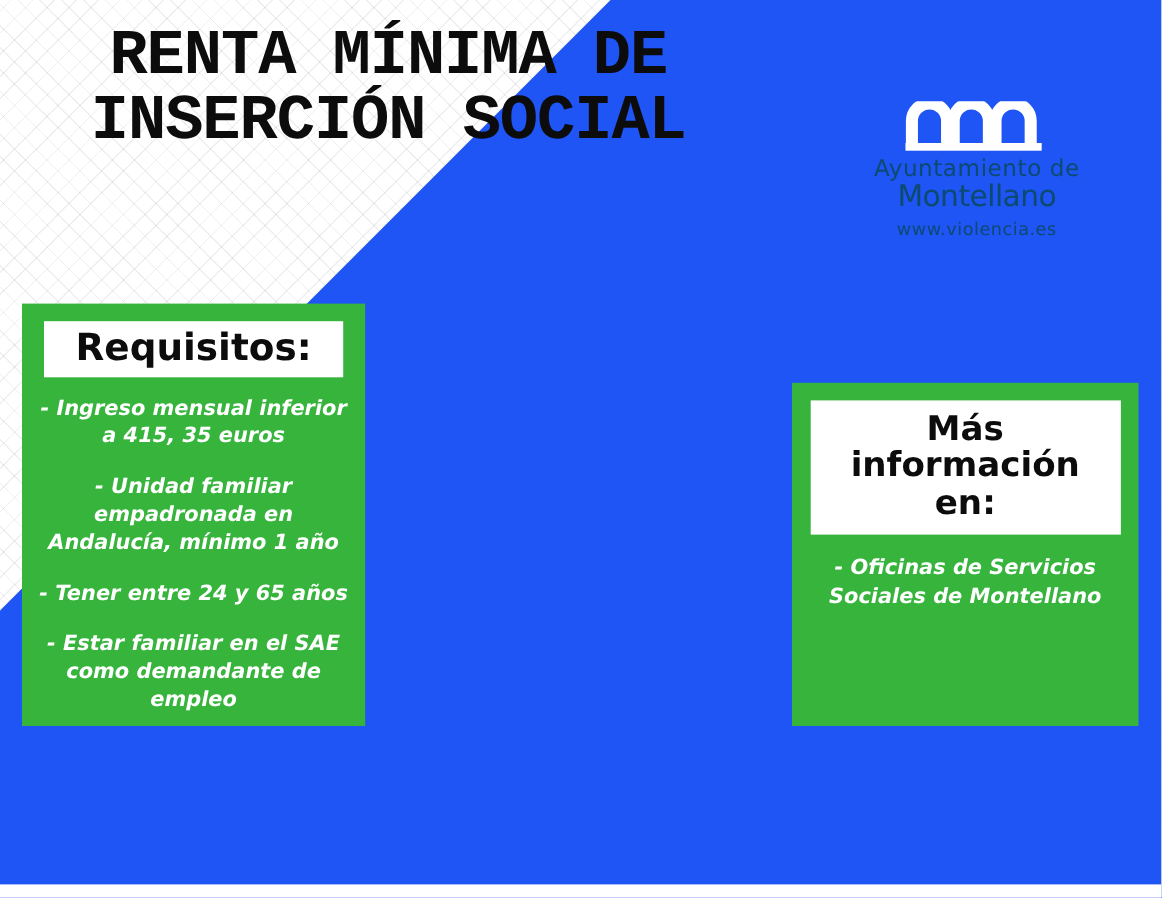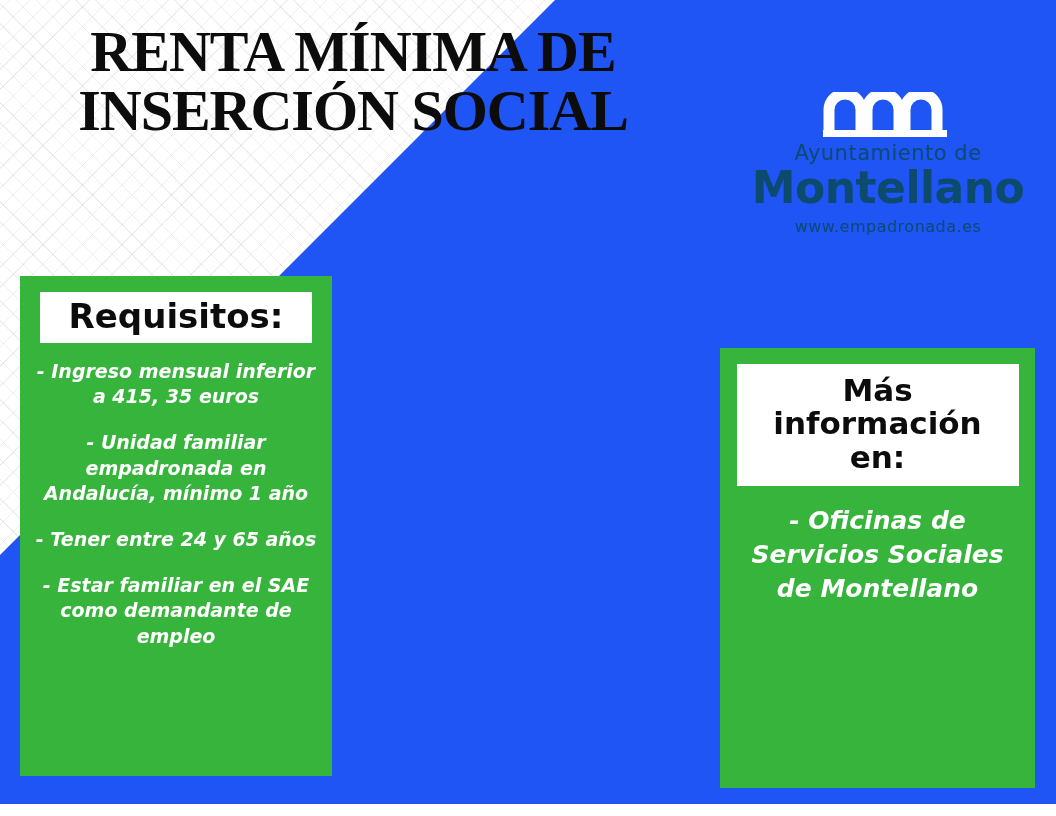--- a/index.html
+++ b/index.html
@@ -47,21 +47,21 @@
     background: #ffffff;
   }
 
   .title {
     position: absolute;
     left: 8px;
     top: 22px;
     width: 690px;
     text-align: center;
     color: #0c0c0c;
-    font-family: Liberation Serif, serif;
+    font-family: Liberation Mono, monospace;
     font-weight: bold;
     font-size: 58px;
     line-height: 1.02;
     letter-spacing: -1px;
   }
 
   
   .logo-block {
     position: absolute;
     right: 18px;
@@ -74,22 +74,22 @@
     display: block;
     margin: 0 auto 4px auto;
   }
   .logo-line1 {
     font-size: 21px;
     font-weight: normal;
     letter-spacing: 0.5px;
     line-height: 1.1;
   }
   .logo-line2 {
-    font-size: 44px;
-    font-weight: bold;
+    font-size: 27px;
+    font-weight: normal;
     line-height: 1.05;
     letter-spacing: -0.5px;
   }
   .logo-url {
     margin-top: 6px;
     font-size: 16px;
     letter-spacing: 0.5px;
   }
 
   
@@ -120,42 +120,42 @@
     font-style: italic;
   }
   .card-body p:last-child {
     margin-bottom: 0;
   }
 
   #card-requisitos {
     left: 20px;
     top: 276px;
     width: 312px;
-    height: 500px;
+    height: 384px;
   }
   #card-requisitos .card-heading { font-size: 34px; width: 252px; }
   #card-requisitos .card-body { font-size: 19px; }
 
   #card-prioridad {
     left: 370px;
     top: 312px;
     width: 320px;
     height: 437px;
   }
   #card-prioridad .card-heading { font-size: 31px; width: 254px; }
   #card-prioridad .card-body { font-size: 19px; }
 
   #card-info {
     left: 720px;
     top: 348px;
     width: 315px;
-    height: 440px;
+    height: 312px;
   }
   #card-info .card-heading { font-size: 31px; width: 262px; padding-top: 10px; padding-bottom: 12px; }
-  #card-info .card-body { font-size: 25px; margin-top: 18px; }
+  #card-info .card-body { font-size: 19px; margin-top: 18px; }
 </style>
 </head>
 <body>
 
 <div class="poster">
 
   <div class="texture"></div>
   <div class="blue-wedge"></div>
   <div class="bottom-white-strip"></div>
 
@@ -163,21 +163,21 @@
 
   <div class="logo-block">
     <svg class="logo-mark" width="130" height="46" viewBox="0 0 130 46" aria-hidden="true">
       <path d="M6 44 L6 18 A16 16 0 0 1 38 18 L38 44" fill="none" stroke="#ffffff" stroke-width="11" stroke-linecap="butt"></path>
       <path d="M44 44 L44 18 A16 16 0 0 1 76 18 L76 44" fill="none" stroke="#ffffff" stroke-width="11" stroke-linecap="butt"></path>
       <path d="M82 44 L82 18 A16 16 0 0 1 114 18 L114 44" fill="none" stroke="#ffffff" stroke-width="11" stroke-linecap="butt"></path>
       <rect x="0" y="38" width="124" height="7" fill="#ffffff"></rect>
     </svg>
     <div class="logo-line1">Ayuntamiento de</div>
     <div class="logo-line2">Montellano</div>
-    <div class="logo-url">www.empadronada.es</div>
+    <div class="logo-url">www.violencia.es</div>
   </div>
 
   <div class="card" id="card-requisitos">
     <span class="card-heading">Requisitos:</span>
     <div class="card-body">
       <p>- Ingreso mensual inferior a 415, 35 euros</p>
       <p>- Unidad familiar empadronada en Andalucía, mínimo 1 año</p>
       <p>- Tener entre 24 y 65 años</p>
       <p>- Estar familiar en el SAE como demandante de empleo</p>
     </div>

